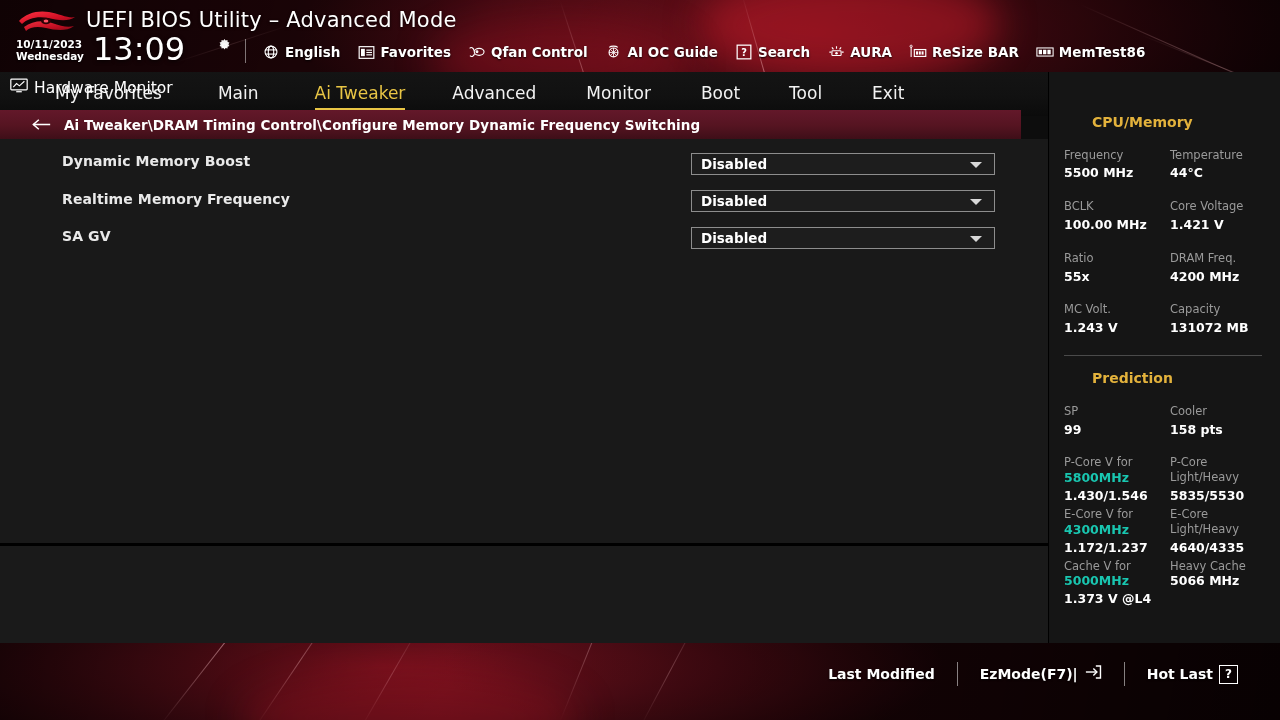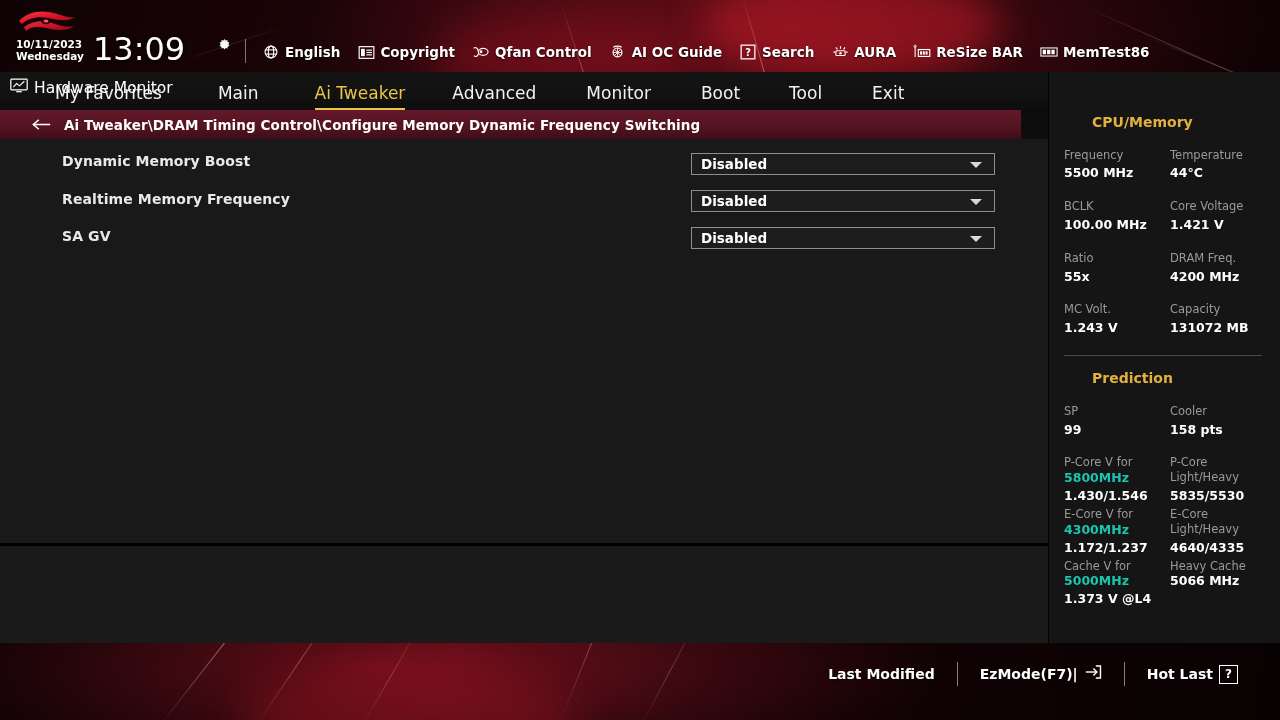--- a/index.html
+++ b/index.html
@@ -157,20 +157,21 @@
               <stop offset="100%" stop-color="#8a0b18"></stop>
           </linearGradient>
         </defs>
         <path d="M3 13 C10 5, 22 2, 33 4 C44 6, 53 11, 59 9 C52 14, 41 12, 32 10 C22 8, 12 10, 6 16 Z" fill="url(#rg)"></path>
         <path d="M8 19 C16 13, 27 12, 36 15 C45 18, 52 20, 58 18 C50 24, 39 22, 30 20 C21 18, 14 19, 10 23 Z" fill="url(#rg)" opacity=".92"></path>
         <ellipse cx="30" cy="13" rx="5" ry="3.2" fill="#2a0206"></ellipse>
         <ellipse cx="30" cy="13" rx="2.4" ry="1.5" fill="#ff5566"></ellipse>
       </svg>
     </div>
 
+    <div class="title">UEFI BIOS Utility – Advanced Mode</div>
 
     <div class="datewrap">
       <span class="d1">10/11/2023</span>
       <span class="d2">Wednesday</span>
     </div>
     <div class="clock">13:09</div>
 
     <div class="gear">
       <svg viewBox="0 0 24 24" width="15" height="15" fill="#ffffff">
         <path d="M12 8.2a3.8 3.8 0 100 7.6 3.8 3.8 0 000-7.6zm0 5.9a2.1 2.1 0 110-4.2 2.1 2.1 0 010 4.2z"></path>
@@ -196,21 +197,21 @@
       <div class="hdr-item">
         <span class="hdr-ico">
           <svg viewBox="0 0 20 18" width="17" height="15">
             <rect x="1.2" y="2" width="17.6" height="14" fill="none" stroke="#fff" stroke-width="1.4"></rect>
             <rect x="3.4" y="4.6" width="4.6" height="8.8" fill="#fff"></rect>
             <line x1="9.8" y1="6.2" x2="16.6" y2="6.2" stroke="#fff" stroke-width="1.4"></line>
             <line x1="9.8" y1="9" x2="16.6" y2="9" stroke="#fff" stroke-width="1.4"></line>
             <line x1="9.8" y1="11.8" x2="16.6" y2="11.8" stroke="#fff" stroke-width="1.4"></line>
           </svg>
         </span>
-        <span class="lbl">Copyright</span>
+        <span class="lbl">Favorites</span>
       </div>
 
       <div class="hdr-item">
         <span class="hdr-ico">
           <svg viewBox="0 0 22 18" width="19" height="16" fill="none" stroke="#fff" stroke-width="1.4">
             <path d="M2 4.5c2.6-2.6 5 .6 5.6 3"></path>
               <path d="M2.4 13.4c2.2 2.4 5 .2 5.6-2.4"></path>
             <ellipse cx="13.6" cy="8.8" rx="6" ry="4.3"></ellipse>
             <circle cx="11" cy="8.8" r="1.1" fill="#fff"></circle>
           </svg>

